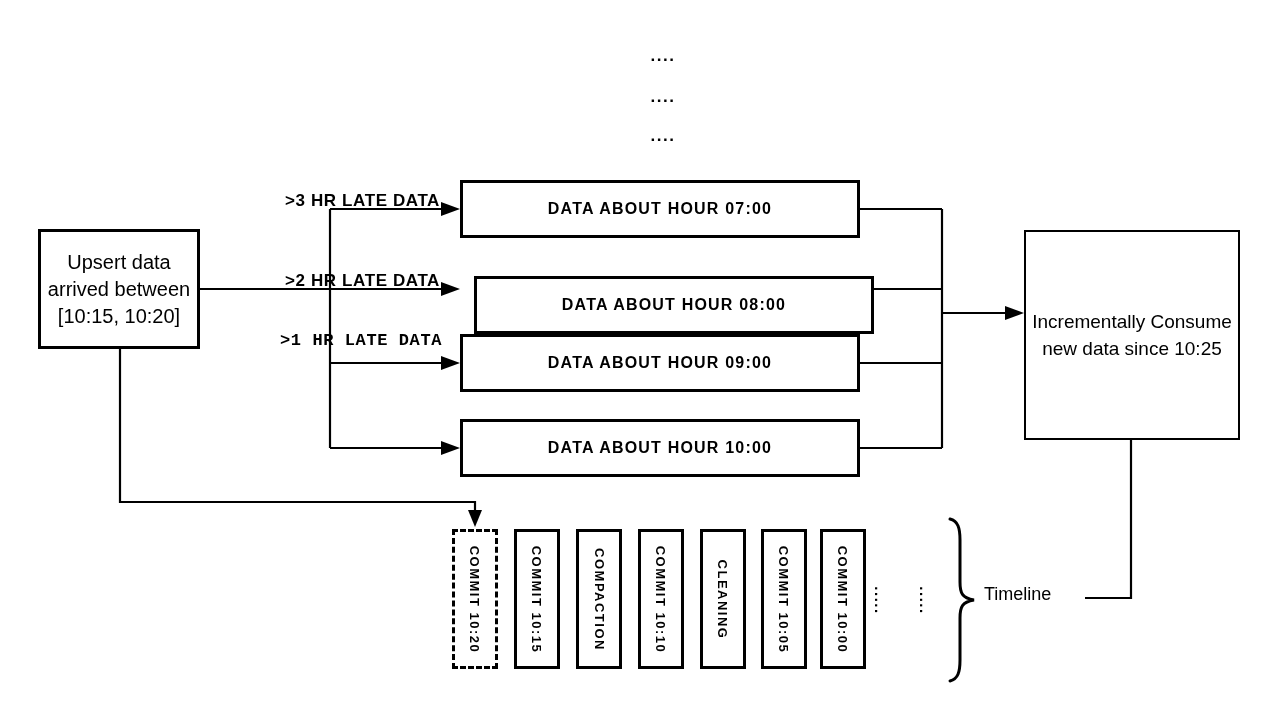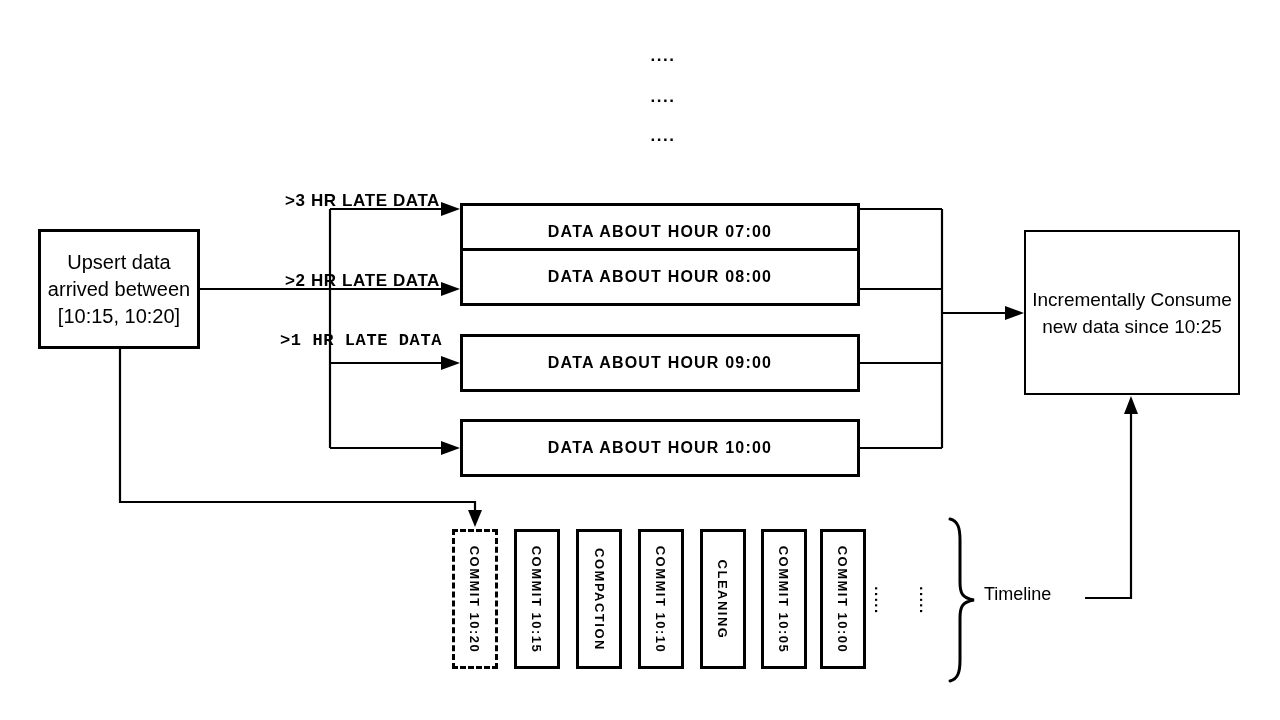--- a/index.html
+++ b/index.html
@@ -29,26 +29,26 @@
   .upsert-box {
     left: 38px; top: 229px; width: 162px; height: 120px;
     flex-direction: column;
     font-size: 20px; line-height: 27px;
   }
   .hour-box {
     left: 460px; width: 400px; height: 58px;
     font-weight: bold; font-size: 16px; letter-spacing: 1.2px;
     white-space: nowrap;
   }
-  .hour-box.h0 { top: 180px; margin-top: 23px; }
-  .hour-box.h1 { top: 248px; }
+  .hour-box.h0 { top: 180px; }
+  .hour-box.h1 { top: 276px; margin-left: 14px; }
   .hour-box.h2 { top: 334px; text-align: center; }
   .hour-box.h3 { top: 419px; }
   .consume-box {
-    left: 1024px; top: 230px; width: 216px; height: 165px;
+    left: 1024px; top: 230px; width: 216px; height: 210px;
     border-width: 2px;
     flex-direction: column;
     font-size: 19px; line-height: 27px;
     text-align: right;
   }
   .late-label {
     position: absolute;
     width: 160px;
     text-align: right;
     font-weight: bold;

